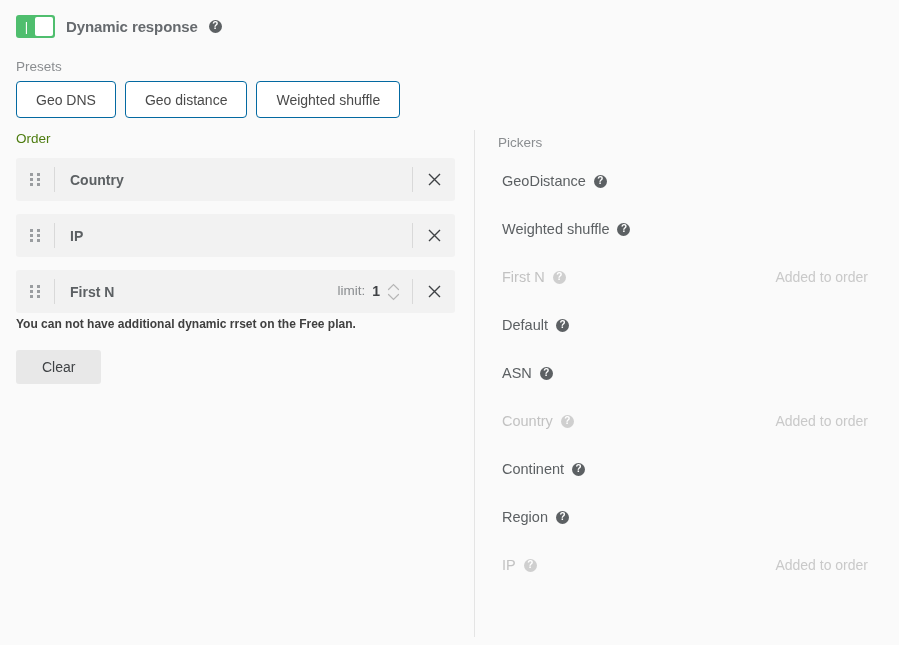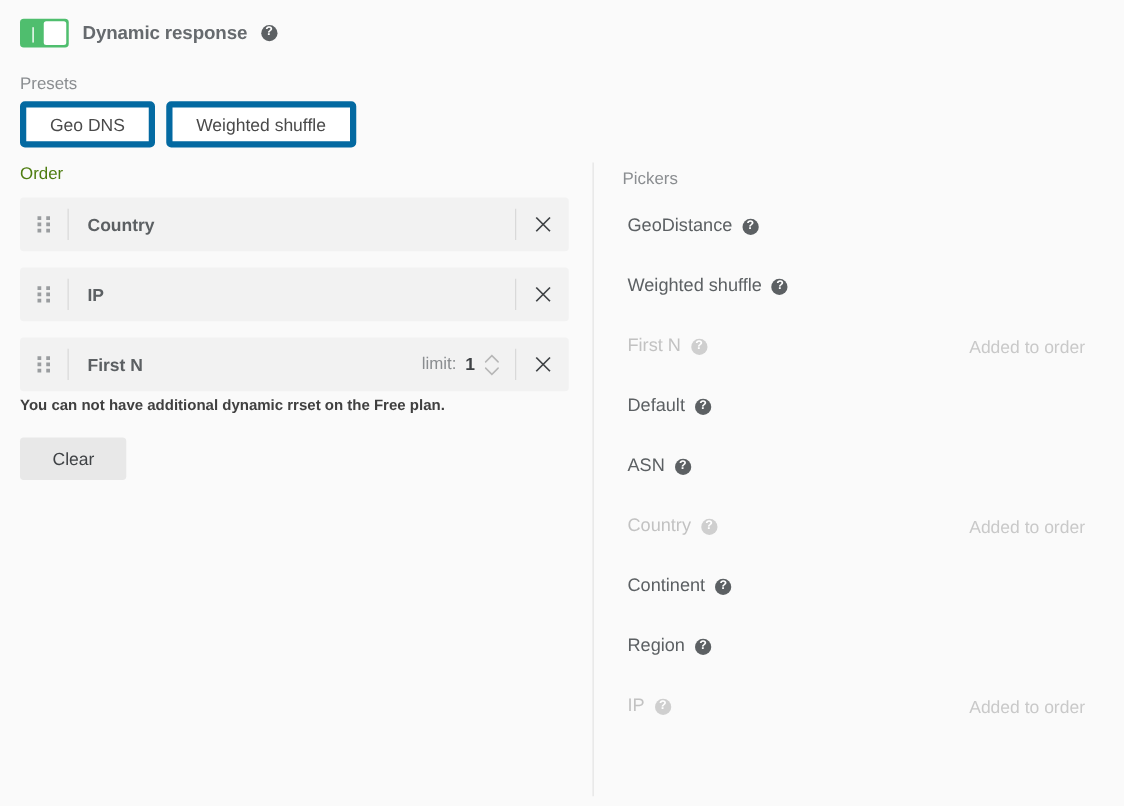--- a/index.html
+++ b/index.html
@@ -92,21 +92,21 @@
     position: absolute;
     left: 16px;
     top: 81px;
     display: flex;
     gap: 9px;
   }
   .preset-btn {
     height: 37px;
     padding: 0 19px;
     background: #ffffff;
-    border: 5px solid #0369a1;
+    border: 1px solid #0369a1;
     border-radius: 4px;
     font-size: 14px;
     color: #4a4a4a;
     font-family: "Liberation Sans", sans-serif;
     cursor: pointer;
     display: flex;
     align-items: center;
   }
 
   
@@ -276,20 +276,21 @@
   </div>
   <div class="header-title">Dynamic response</div>
   <span class="help-icon">
       <span>?</span>
     </span>
 </div>
 
 <div class="presets-label">Presets</div>
 <div class="presets-row">
   <button class="preset-btn">Geo DNS</button>
+  <button class="preset-btn">Geo distance</button>
   <button class="preset-btn">Weighted shuffle</button>
 </div>
 
 <div class="order-label">Order</div>
 <div class="order-list">
 
   <div class="order-row">
     <div class="drag-handle">
       <div class="dots">
           <i></i>

